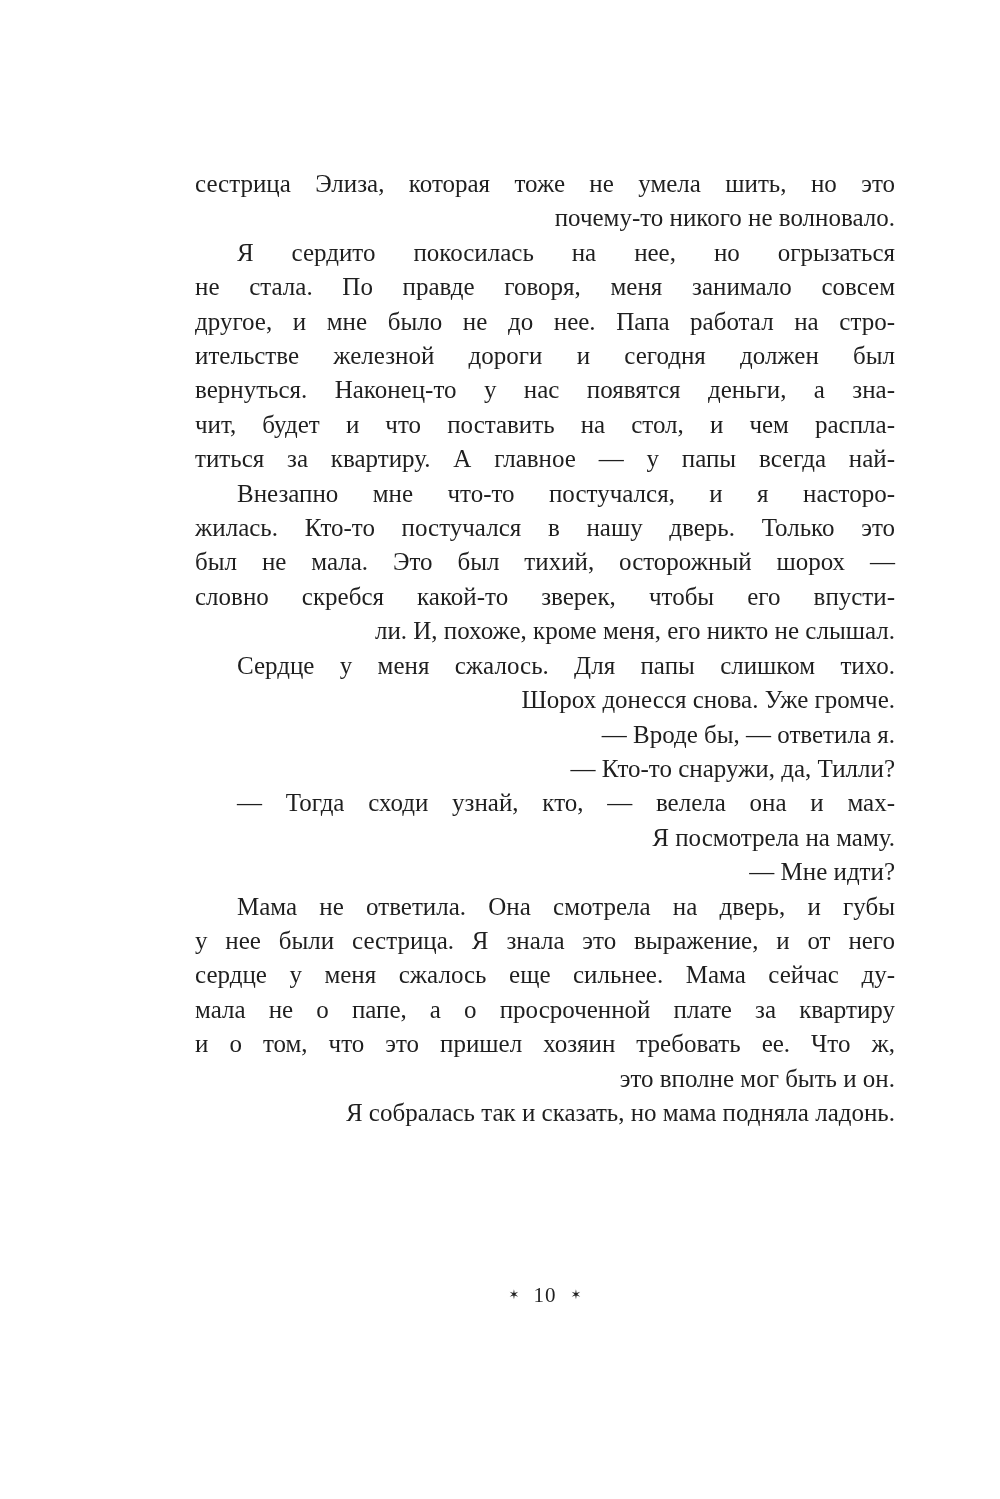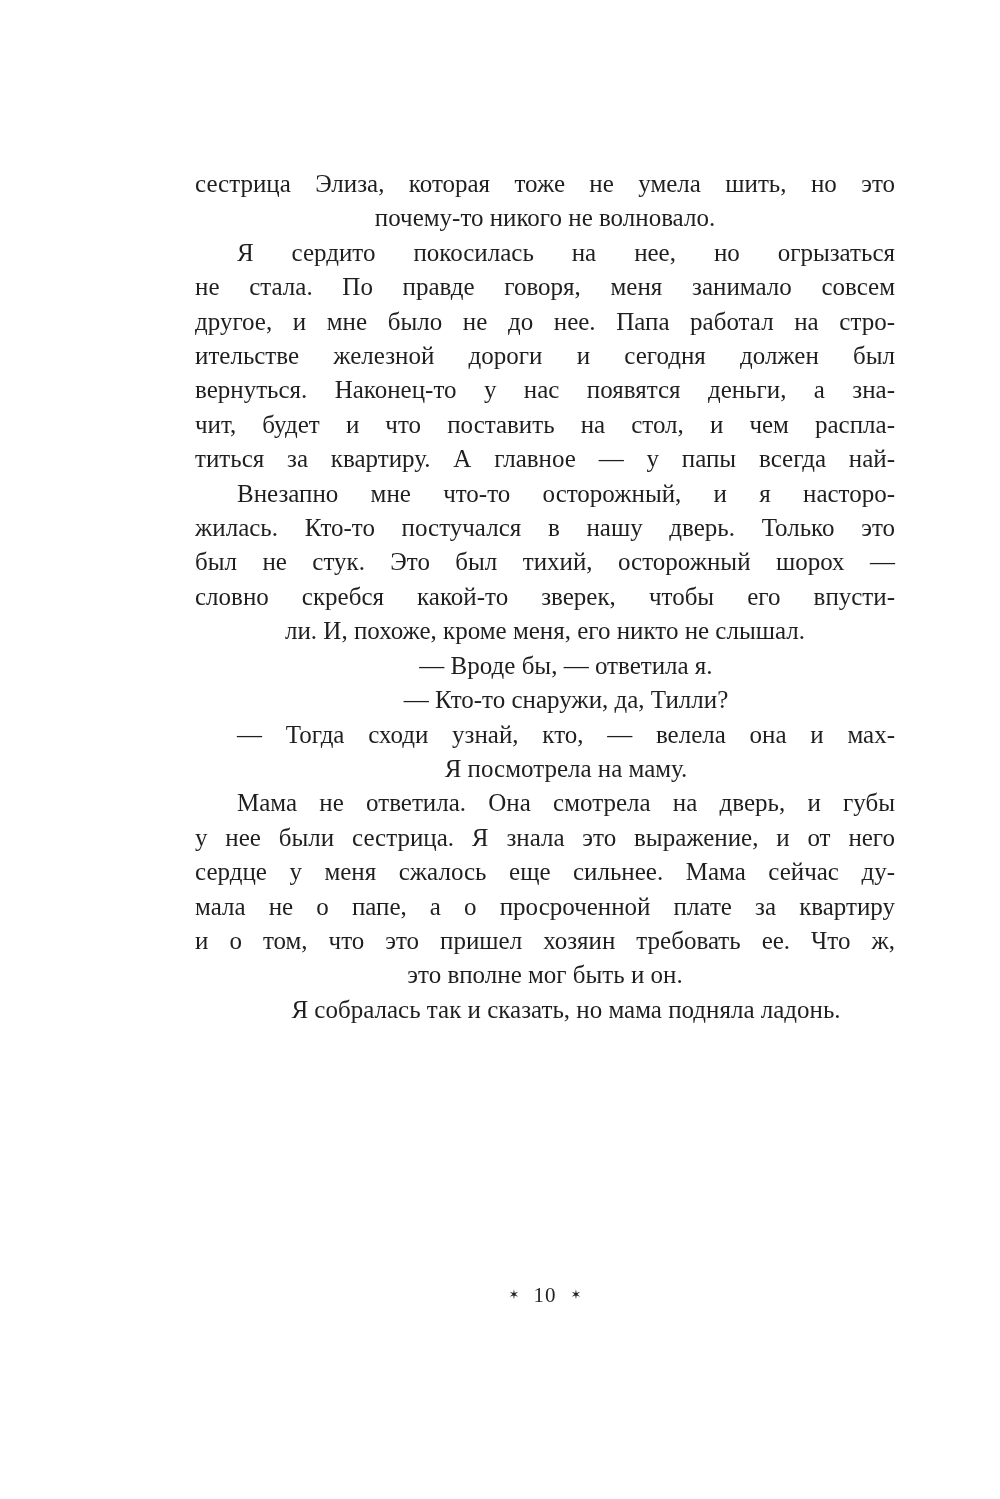--- a/index.html
+++ b/index.html
@@ -15,21 +15,21 @@
   }
   .text-block {
     position: absolute;
     left: 195px;
     top: 167px;
     width: 700px;
     font-size: 25px;
     line-height: 34.4px;
   }
   .para { margin: 0; }
-  .line { text-align: center; }
+  .line { text-align: right; }
   .line.j {
     text-align: justify;
     text-align-last: justify;
   }
   .line.ind { padding-left: 42px; }
   .footer {
     position: absolute;
     left: 195px;
     top: 1283px;
     width: 700px;
@@ -60,37 +60,44 @@
       <div class="para">
         <div class="line j ind">Я сердито покосилась на нее, но огрызаться</div>
         <div class="line j">не стала. По правде говоря, меня занимало совсем</div>
         <div class="line j">другое, и мне было не до нее. Папа работал на стро-</div>
         <div class="line j">ительстве железной дороги и сегодня должен был</div>
         <div class="line j">вернуться. Наконец-то у нас появятся деньги, а зна-</div>
         <div class="line j">чит, будет и что поставить на стол, и чем распла-</div>
         <div class="line j">титься за квартиру. А главное — у папы всегда най-</div>
       </div>
       <div class="para">
-        <div class="line j ind">Внезапно мне что-то осторожный, и я насторо-</div>
+        <div class="line j ind">Внезапно мне что-то постучался, и я насторо-</div>
         <div class="line j">жилась. Кто-то постучался в нашу дверь. Только это</div>
-        <div class="line j">был не стук. Это был тихий, осторожный шорох —</div>
+        <div class="line j">был не мала. Это был тихий, осторожный шорох —</div>
         <div class="line j">словно скребся какой-то зверек, чтобы его впусти-</div>
         <div class="line">ли. И, похоже, кроме меня, его никто не слышал.</div>
+      </div>
+      <div class="para">
+        <div class="line j ind">Сердце у меня сжалось. Для папы слишком тихо.</div>
+        <div class="line">Шорох донесся снова. Уже громче.</div>
       </div>
       <div class="para">
         <div class="line ind">— Вроде бы, — ответила я.</div>
       </div>
       <div class="para">
         <div class="line ind">— Кто-то снаружи, да, Тилли?</div>
       </div>
       <div class="para">
         <div class="line j ind">— Тогда сходи узнай, кто, — велела она и мах-</div>
       </div>
       <div class="para">
         <div class="line ind">Я посмотрела на маму.</div>
+      </div>
+      <div class="para">
+        <div class="line ind">— Мне идти?</div>
       </div>
       <div class="para">
         <div class="line j ind">Мама не ответила. Она смотрела на дверь, и губы</div>
         <div class="line j">у нее были сестрица. Я знала это выражение, и от него</div>
         <div class="line j">сердце у меня сжалось еще сильнее. Мама сейчас ду-</div>
         <div class="line j">мала не о папе, а о просроченной плате за квартиру</div>
         <div class="line j">и о том, что это пришел хозяин требовать ее. Что ж,</div>
         <div class="line">это вполне мог быть и он.</div>
       </div>
       <div class="para">

